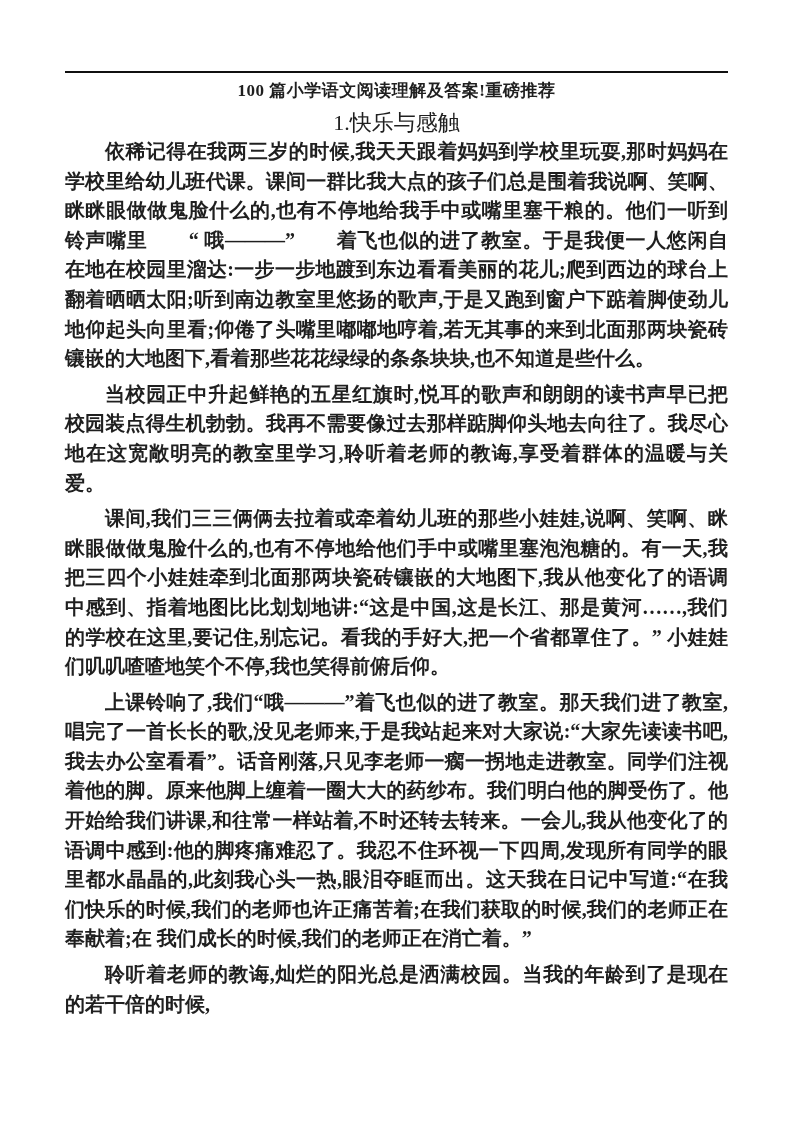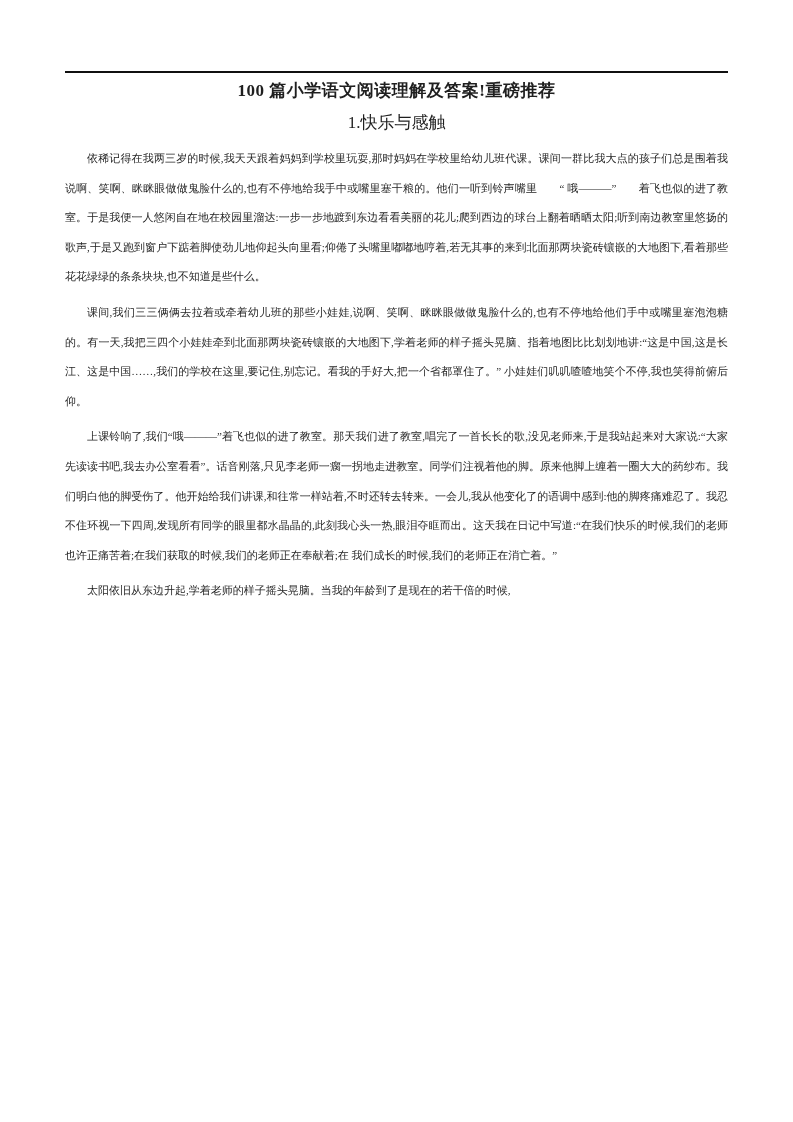--- a/index.html
+++ b/index.html
@@ -26,31 +26,32 @@
   .doc-title {
     margin: 6px 0 0 0;
     font-size: 17px;
     line-height: 24px;
     font-weight: 700;
     text-align: center;
     letter-spacing: 0.5px;
   }
   .section-title {
     margin: 8px 0 0 0;
-    font-size: 17px;
+    font-size: 22px;
     line-height: 24px;
     font-weight: 400;
     text-align: center;
   }
   .body-text {
-    margin-top: 9px;
-    font-size: 11px;
+    margin-top: 2px;
+    font-size: 20px;
     line-height: 29.6px;
     text-align: justify;
     text-justify: inter-ideograph;
+    font-weight: bold;
   }
   .body-text p {
     margin: 0 0 6px 0;
     text-indent: 2em;
     word-break: break-all;
   }
   .page-number {
     position: absolute;
     left: 0;
     top: 1036px;
@@ -62,19 +63,20 @@
 </style>
 </head>
 <body>
 
 <div class="page">
   <div class="content">
     <h1 class="doc-title">100 篇小学语文阅读理解及答案!重磅推荐</h1>
     <h2 class="section-title">1.快乐与感触</h2>
     <div class="body-text">
       <p>依稀记得在我两三岁的时候,我天天跟着妈妈到学校里玩耍,那时妈妈在学校里给幼儿班代课。课间一群比我大点的孩子们总是围着我说啊、笑啊、眯眯眼做做鬼脸什么的,也有不停地给我手中或嘴里塞干粮的。他们一听到铃声嘴里　　“ 哦———”　　着飞也似的进了教室。于是我便一人悠闲自在地在校园里溜达:一步一步地踱到东边看看美丽的花儿;爬到西边的球台上翻着晒晒太阳;听到南边教室里悠扬的歌声,于是又跑到窗户下踮着脚使劲儿地仰起头向里看;仰倦了头嘴里嘟嘟地哼着,若无其事的来到北面那两块瓷砖镶嵌的大地图下,看着那些花花绿绿的条条块块,也不知道是些什么。</p>
-      <p>课间,我们三三俩俩去拉着或牵着幼儿班的那些小娃娃,说啊、笑啊、眯眯眼做做鬼脸什么的,也有不停地给他们手中或嘴里塞泡泡糖的。有一天,我把三四个小娃娃牵到北面那两块瓷砖镶嵌的大地图下,学着老师的样子摇头晃脑、指着地图比比划划地讲:“这是中国,这是长江、这是中国……,我们的学校在这里,要记住,别忘记。看我的手好大,把一个省都罩住了。” 小娃娃们叽叽喳喳地笑个不停,我也笑得前俯后仰。</p>
+      <p>当校园正中升起鲜艳的五星红旗时,悦耳的歌声和朗朗的读书声早已把校园装点得生机勃勃。我再不需要像过去那样踮脚仰头地去向往了。我尽心地在这宽敞明亮的教室里学习,聆听着老师的教诲,享受着群体的温暖与关爱。</p>
+      <p>课间,我们三三俩俩去拉着或牵着幼儿班的那些小娃娃,说啊、笑啊、眯眯眼做做鬼脸什么的,也有不停地给他们手中或嘴里塞泡泡糖的。有一天,我把三四个小娃娃牵到北面那两块瓷砖镶嵌的大地图下,我从他变化了的语调中感到、指着地图比比划划地讲:“这是中国,这是长江、那是黄河……,我们的学校在这里,要记住,别忘记。看我的手好大,把一个省都罩住了。” 小娃娃们叽叽喳喳地笑个不停,我也笑得前俯后仰。</p>
       <p>上课铃响了,我们“哦———”着飞也似的进了教室。那天我们进了教室,唱完了一首长长的歌,没见老师来,于是我站起来对大家说:“大家先读读书吧,我去办公室看看”。话音刚落,只见李老师一瘸一拐地走进教室。同学们注视着他的脚。原来他脚上缠着一圈大大的药纱布。我们明白他的脚受伤了。他开始给我们讲课,和往常一样站着,不时还转去转来。一会儿,我从他变化了的语调中感到:他的脚疼痛难忍了。我忍不住环视一下四周,发现所有同学的眼里都水晶晶的,此刻我心头一热,眼泪夺眶而出。这天我在日记中写道:“在我们快乐的时候,我们的老师也许正痛苦着;在我们获取的时候,我们的老师正在奉献着;在 我们成长的时候,我们的老师正在消亡着。”</p>
-      <p>太阳依旧从东边升起,学着老师的样子摇头晃脑。当我的年龄到了是现在的若干倍的时候,</p>
+      <p>聆听着老师的教诲,灿烂的阳光总是洒满校园。当我的年龄到了是现在的若干倍的时候,</p>
     </div>
   </div>
   <div class="page-number">1</div>
 </div>
 
 </body></html>

